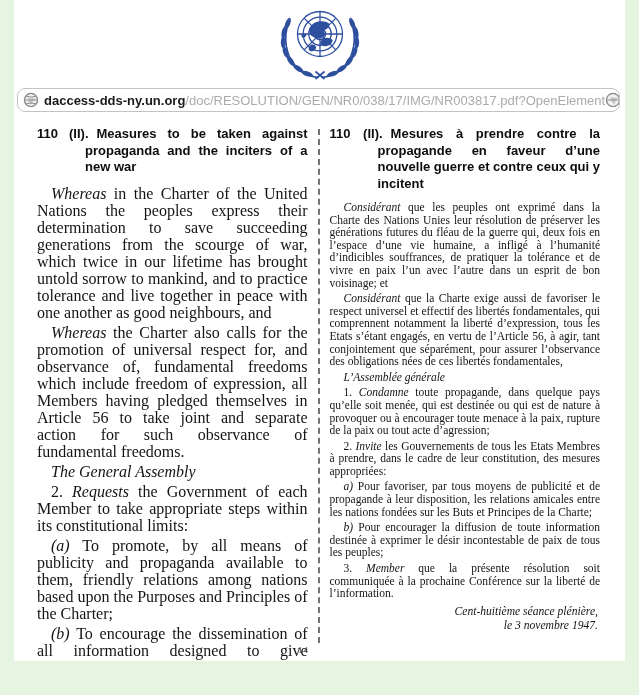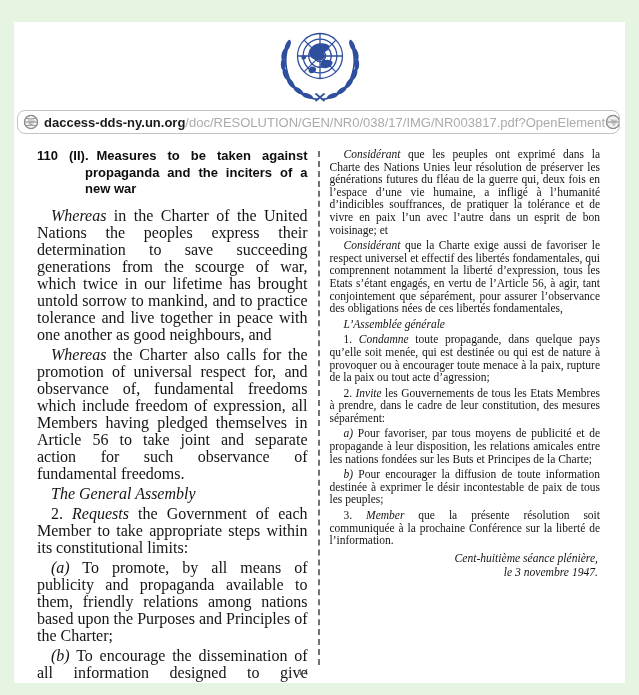--- a/index.html
+++ b/index.html
@@ -2,21 +2,21 @@
 <html><head>
 <meta charset="utf-8">
 <style>
   html,body{margin:0;padding:0;}
   body{
     width:639px;height:695px;position:relative;overflow:hidden;
     background:#e5f5e1;
     font-family:"Liberation Sans",sans-serif;
   }
   .sheet{
-    position:absolute;left:14px;top:22px;width:611px;height:661px;
+    position:absolute;left:14px;top:0;width:611px;height:661px;
     background:#ffffff;overflow:hidden;
   }
   .logo-row{height:84px;display:flex;justify-content:center;align-items:flex-start;padding-top:4px;}
   .url-bar{
     margin:0 5px 0 3px;height:22px;border:1px solid #c3c3c3;border-radius:8px;
     background:#fff;display:flex;align-items:center;padding:0 5px;
     font-size:13px;white-space:nowrap;overflow:hidden;
   }
   .url-text{margin-left:5px;letter-spacing:0;}
   .url-domain{color:#1b1b1b;font-weight:bold;}
@@ -130,26 +130,27 @@
         <p class="para"><span class="lead">Whereas</span><span> in the Charter of the United Nations the peoples express their determination to save succeeding generations from the scourge of war, which twice in our lifetime has brought untold sorrow to mankind, and to practice tolerance and live together in peace with one another as good neighbours, and</span></p>
         <p class="para"><span class="lead">Whereas</span><span> the Charter also calls for the promotion of universal respect for, and observance of, fundamental freedoms which include freedom of expression, all Members having pledged themselves in Article 56 to take joint and separate action for such observance of fundamental freedoms.</span></p>
         <p class="para p-assembly"><span class="lead">The General Assembly</span><span></span></p>
         <p class="para"><span class="num">2. </span><span class="lead">Requests</span><span> the Government of each Member to take appropriate steps within its constitutional limits:</span></p>
         <p class="para"><span class="lead">(a)</span><span> To promote, by all means of publicity and propaganda available to them, friendly relations among nations based upon the Purposes and Principles of the Charter;</span></p>
         <p class="para"><span class="lead">(b)</span><span> To encourage the dissemination of all information designed to give expression to the undoubted desire of all peoples for peace;</span></p>
 
       </div>
 
       <div class="col col-fr">
+        <h2 class="heading"><span class="hnum">110 (II).</span><span>Mesures à prendre contre la propagande en faveur d’une nouvelle guerre et contre ceux qui y incitent</span></h2>
 
         <p class="para"><span class="lead">Considérant</span><span> que les peuples ont exprimé dans la Charte des Nations Unies leur résolution de préserver les générations futures du fléau de la guerre qui, deux fois en l’espace d’une vie humaine, a infligé à l’humanité d’indicibles souffrances, de pratiquer la tolérance et de vivre en paix l’un avec l’autre dans un esprit de bon voisinage; et</span></p>
         <p class="para"><span class="lead">Considérant</span><span> que la Charte exige aussi de favoriser le respect universel et effectif des libertés fondamentales, qui comprennent notamment la liberté d’expression, tous les Etats s’étant engagés, en vertu de l’Article 56, à agir, tant conjointement que séparément, pour assurer l’observance des obligations nées de ces libertés fondamentales,</span></p>
         <p class="para p-assembly"><span class="lead">L’Assemblée générale</span><span></span></p>
         <p class="para"><span class="num">1. </span><span class="lead">Condamne</span><span> toute propagande, dans quelque pays qu’elle soit menée, qui est destinée ou qui est de nature à provoquer ou à encourager toute menace à la paix, rupture de la paix ou tout acte d’agression;</span></p>
-        <p class="para"><span class="num">2. </span><span class="lead">Invite</span><span> les Gouvernements de tous les Etats Membres à prendre, dans le cadre de leur constitution, des mesures séparément:</span></p>
+        <p class="para"><span class="num">2. </span><span class="lead">Invite</span><span> les Gouvernements de tous les Etats Membres à prendre, dans le cadre de leur constitution, des mesures appropriées:</span></p>
         <p class="para"><span class="lead">a)</span><span> Pour favoriser, par tous moyens de publicité et de propagande à leur disposition, les relations amicales entre les nations fondées sur les Buts et Principes de la Charte;</span></p>
         <p class="para"><span class="lead">b)</span><span> Pour encourager la diffusion de toute information destinée à exprimer le désir incontestable de paix de tous les peuples;</span></p>
         <p class="para"><span class="num">3. </span><span class="lead">Member</span><span> que la présente résolution soit communiquée à la prochaine Conférence sur la liberté de l’information.</span></p>
 
         <div class="closing">
           <div>Cent-huitième séance plénière,</div>
           <div>le 3 novembre 1947.</div>
         </div>
       </div>
     </div>

